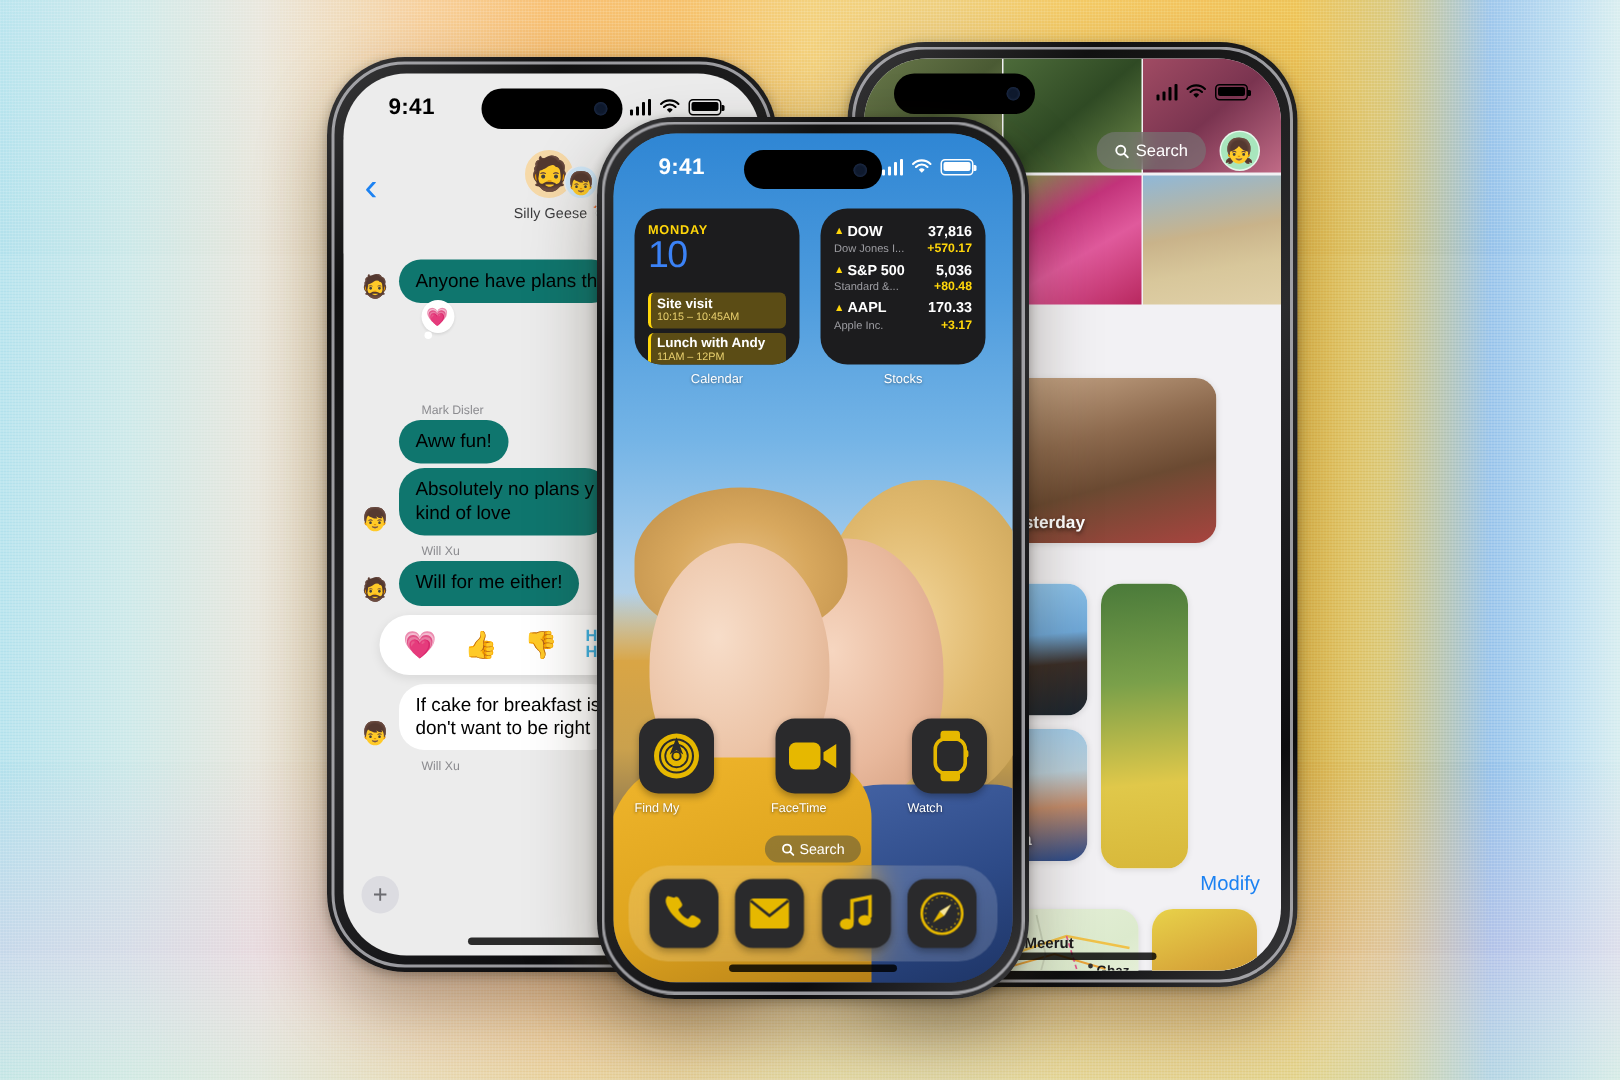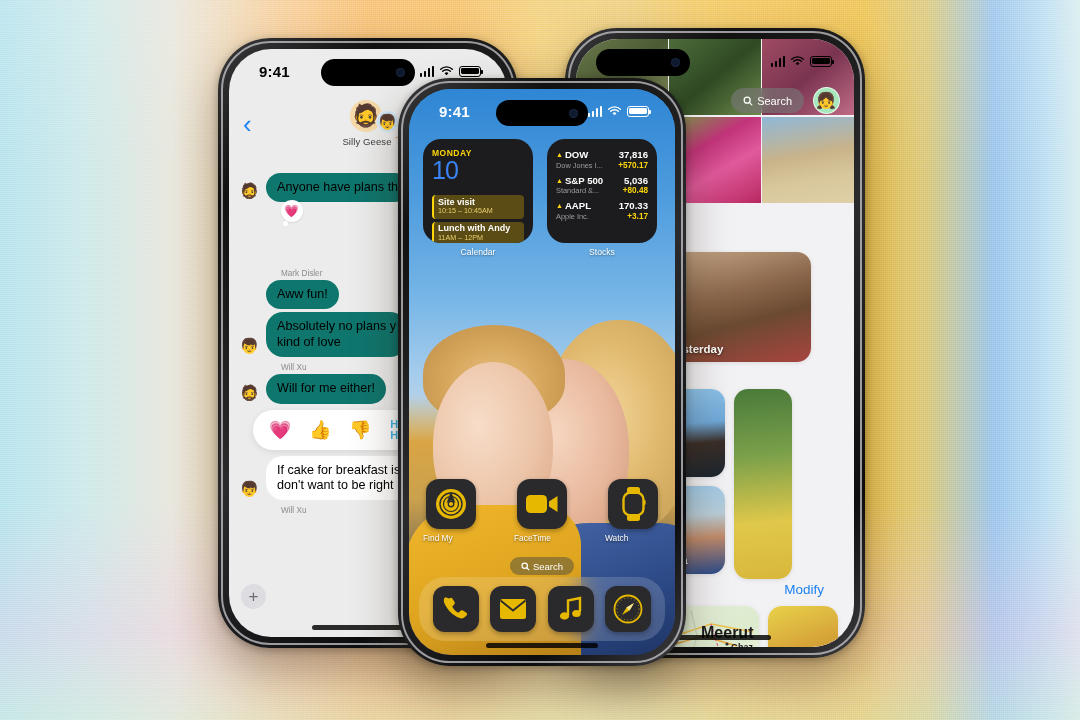--- a/index.html
+++ b/index.html
@@ -163,21 +163,21 @@
   .ph-dots .grid-ic { width:11px;height:11px;background:#2c2c2e; border-radius:2px;
      background-image: linear-gradient(#2c2c2e,#2c2c2e); position:relative;}
   .ph-dots .grid-ic::before{content:"";position:absolute;inset:2px;background:
      linear-gradient(#fff,#fff) 0 0/4px 4px no-repeat,
      linear-gradient(#fff,#fff) 100% 0/4px 4px no-repeat,
      linear-gradient(#fff,#fff) 0 100%/4px 4px no-repeat,
      linear-gradient(#fff,#fff) 100% 100%/4px 4px no-repeat;}
   .sec-head { display:flex;align-items:baseline;gap:6px; padding: 0 0 0 0; }
   .sec-title { font-size: 19px; font-weight: 700; color:#111; letter-spacing:-.3px; }
   .sec-chev { font-size: 17px; color:#9a9aa0; font-weight:400; }
-  .sec-modify { margin-left:auto; color:#1c82f2; font-size: 13.5px; padding-right: 30px;}
+  .sec-modify { margin-left:auto; color:#1c82f2; font-size: 13.5px; padding-right: 14px;}
   .card-row { display:flex; gap:9px; }
   .rcard { border-radius: 14px; overflow:hidden; background:#fff; box-shadow: 0 1px 4px rgba(0,0,0,.10); position:relative; }
   .tile { background-size:cover; background-position:center; }
   .tile-label { position:absolute; color:#fff; font-size:11.5px; font-weight:600; text-shadow:0 1px 3px rgba(0,0,0,.6); }
 
   
   #phone-center { left: 398px; top: 78px; width: 288px; height: 588px; z-index: 3; }
   #phone-center .screen { background: linear-gradient(180deg,#3f93d8 0%, #62aee4 24%, #8fc6ec 44%, #c8a871 62%, #d8a858 76%, #2f4d86 100%); }
   #phone-center .statusbar { color: #fff; }
   .wallpaper { position:absolute; inset:0; }
@@ -450,21 +450,21 @@
           <div style="position:absolute;inset:0;background:
                 linear-gradient(150deg,#e9f2dd 0%,#dceacd 60%,#eef3e2 100%);"></div>
           <svg style="position:absolute;inset:0;" width="118" height="70" viewBox="0 0 118 70">
             <path d="M4 20 L40 28 L70 18 L112 26" stroke="#f0c24a" stroke-width="1.6" fill="none"></path>
             <path d="M18 66 L34 38 L62 30 L96 40" stroke="#e8a33a" stroke-width="1.4" fill="none"></path>
             <path d="M50 4 L56 30 L48 60" stroke="#c9d4bb" stroke-width="1.2" fill="none"></path>
             <path d="M70 18 L78 44 L104 62" stroke="#e05a8a" stroke-width="1.1" fill="none" stroke-dasharray="3 2"></path>
             <circle cx="57" cy="46" r="3" fill="none" stroke="#555" stroke-width="1.2"></circle>
             <circle cx="86" cy="38" r="1.6" fill="#333"></circle>
           </svg>
-          <div class="tile-label" style="color:#1c1c1e;text-shadow:none;left:60px;top:18px;font-size:16px;">Meerut</div>
+          <div class="tile-label" style="color:#1c1c1e;text-shadow:none;left:42px;top:18px;font-size:10px;">Meerut</div>
           <div class="tile-label" style="color:#1c1c1e;text-shadow:none;left:90px;top:36px;font-size:9px;">Ghaz</div>
         </div>
         <div class="rcard" style="width:70px;height:70px;">
           <div class="tile" style="position:absolute;inset:0;background:linear-gradient(160deg,#e8d24a 0%,#d8a83a 50%,#b8882a 100%);"></div>
         </div>
       </div>
     </div>
 
     <div class="home-ind"></div>
   </div>

